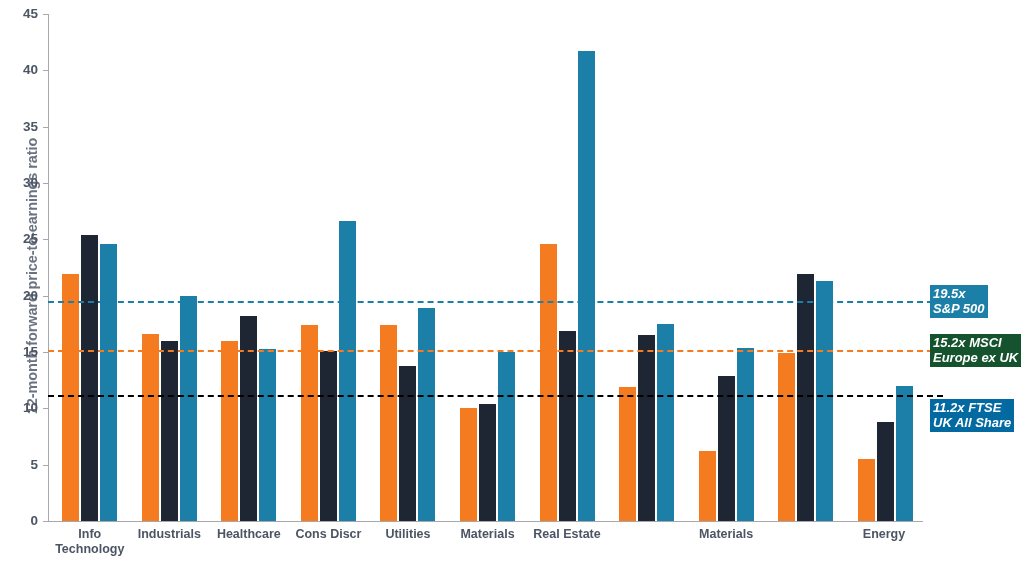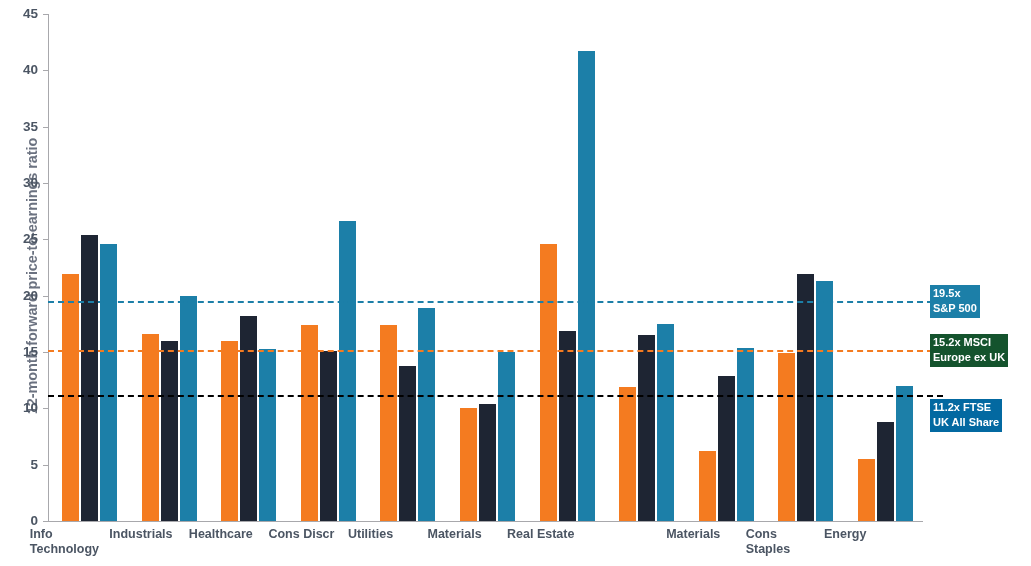--- a/index.html
+++ b/index.html
@@ -95,32 +95,33 @@
     left: 0;
     width: 895px;
     height: 0;
     border-top: 2.5px dashed #000;
   }
 
   
   .ref-label {
     position: absolute;
     padding: 1px 3px 2px 3px;
-    font-size: 11px;
+    font-size: 13px;
     font-weight: bold;
     line-height: 15px;
     color: #ffffff;
     white-space: nowrap;
+    font-style: italic;
   }
 
   
   .x-label {
     position: absolute;
     top: 527px;
-    text-align: left;
+    text-align: center;
     font-size: 12.5px;
     font-weight: bold;
     color: #4b5563;
     line-height: 15px;
     width: 120px;
   }
   .x-label span { display: block; }
 </style>
 </head>
 <body>
@@ -205,24 +206,20 @@
     </div>
     <div class="x-label" style="left: 427.5px;">
       <span>Materials</span>
     </div>
     <div class="x-label" style="left: 507.045px;">
       <span>Real Estate</span>
     </div>
     <div class="x-label" style="left: 666.136px;">
       <span>Materials</span>
     </div>
-    <div class="x-label" style="left: 745.682px;">
-      <span>Cons</span>
-      <span>Staples</span>
-    </div>
     <div class="x-label" style="left: 824px;">
       <span>Energy</span>
     </div>
     <div class="ref-line" style="top: 301.3px; left: 48px; border-top-color: rgb(28, 127, 168);"></div>
     <div class="ref-label" style="background: rgb(28, 127, 168); left: 930px; top: 285.3px;">
       <span style="display: block;">19.5x</span>
       <span style="display: block;">S&amp;P 500</span>
     </div>
     <div class="ref-line" style="top: 349.747px; left: 48px; border-top-color: rgb(244, 123, 32);"></div>
     <div class="ref-label" style="background: #14532d; left: 930px; top: 333.747px;">

